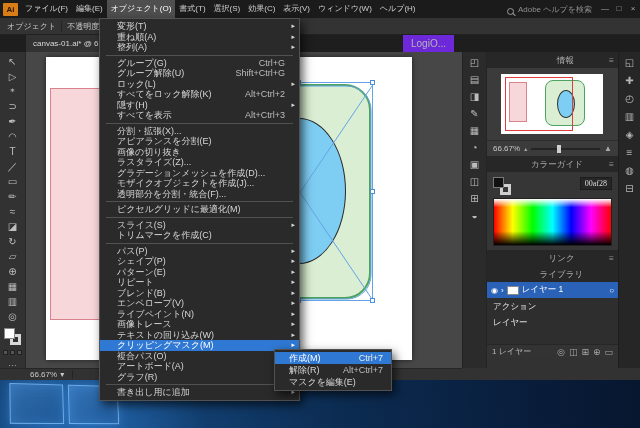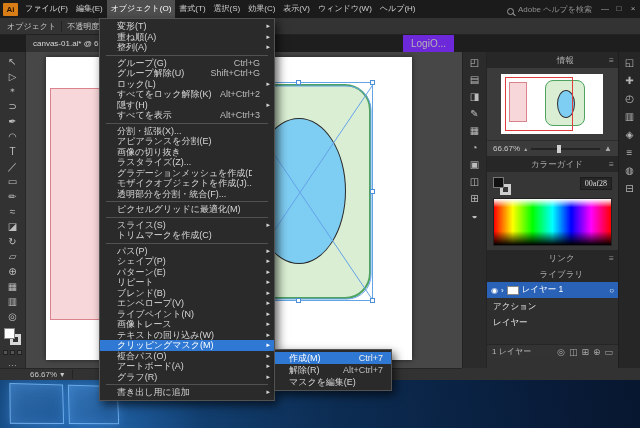--- a/index.html
+++ b/index.html
@@ -111,21 +111,21 @@
   .layers-body{height:62px;background:#2e2e2e;}
   .layer-row{height:16px;display:flex;align-items:center;gap:3px;padding:0 4px;color:#d0d0d0;}
   .layer-row.highlighted{background:#2a62b8;color:#fff;}
   .l-eye{font-size:8px;} .l-chev{font-size:8px;color:inherit;}
   .l-thumb{width:12px;height:9px;background:#fff;border:1px solid #888;flex:0 0 auto;}
   .l-target{margin-left:auto;font-size:8px;}
   .layers-footer{height:14px;display:flex;align-items:center;gap:4px;padding:0 5px;background:#333;
     border-top:1px solid #262626;font-size:8px;color:#b8b8b8;}
   .lf-icons{margin-left:auto;display:flex;gap:4px;font-size:9px;color:#a8a8a8;}
   
-  .menu{position:absolute;left:99px;top:18px;width:176px;background:#2a2a2a;border:1px solid #525252;
+  .menu{position:absolute;left:99px;top:18px;width:201px;background:#2a2a2a;border:1px solid #525252;
     box-shadow:3px 4px 9px rgba(0,0,0,.65);padding:2px 0;z-index:50;font-size:9px;color:#d6d6d6;}
   .menu-row{position:relative;height:10.5px;line-height:10.5px;padding:0 14px 0 17px;display:flex;white-space:nowrap;}
   .menu-label{overflow:hidden;}
   .menu-shortcut{margin-left:auto;padding-left:8px;color:#bdbdbd;}
   .menu-row.has-submenu::after{content:"▸";position:absolute;right:4px;top:0;font-size:7px;line-height:10.5px;}
   .menu-row.highlighted{background:#2f78d3;color:#fff;}
   .menu-row.highlighted .menu-shortcut{color:#eee;}
   .menu-row.separator{height:1px;margin:2px 6px;padding:0;background:#515151;}
   .menu-row.separator::after{display:none;}
   .submenu{position:absolute;left:274px;top:349px;width:118px;background:#2a2a2a;border:1px solid #525252;

